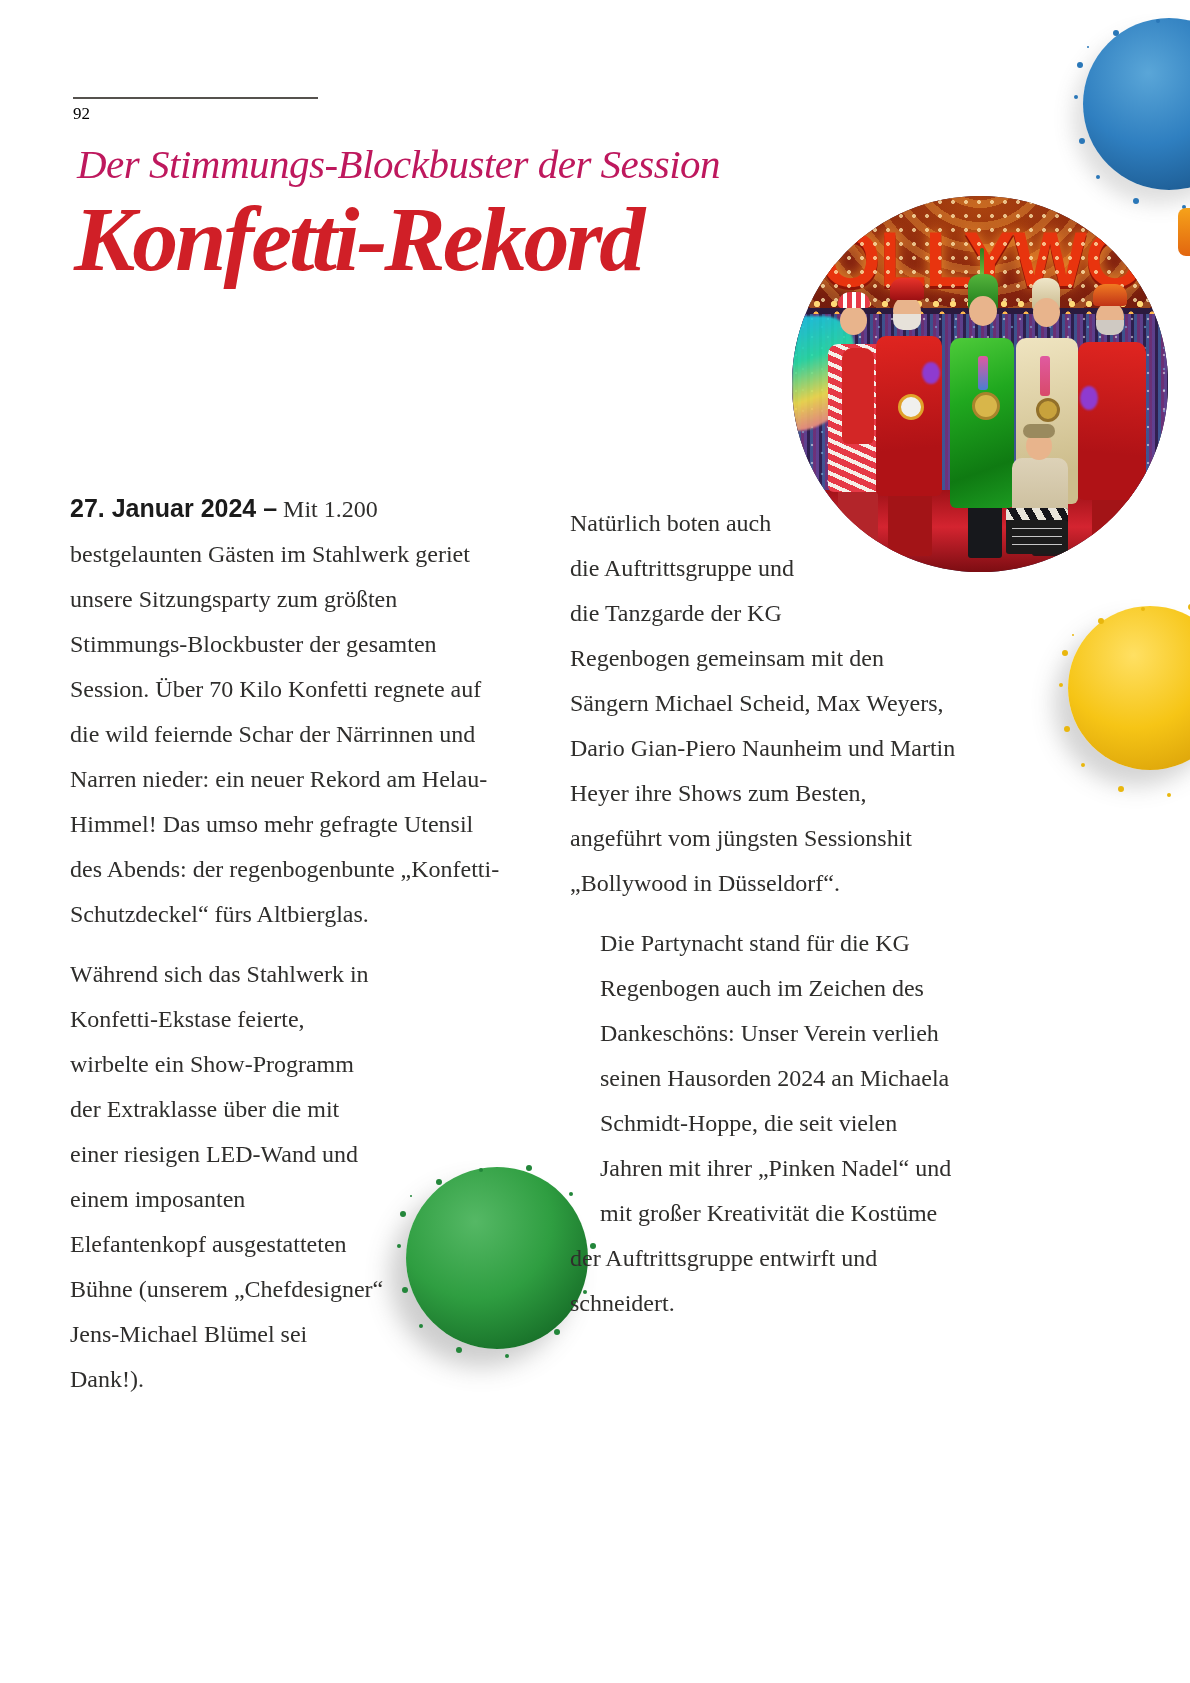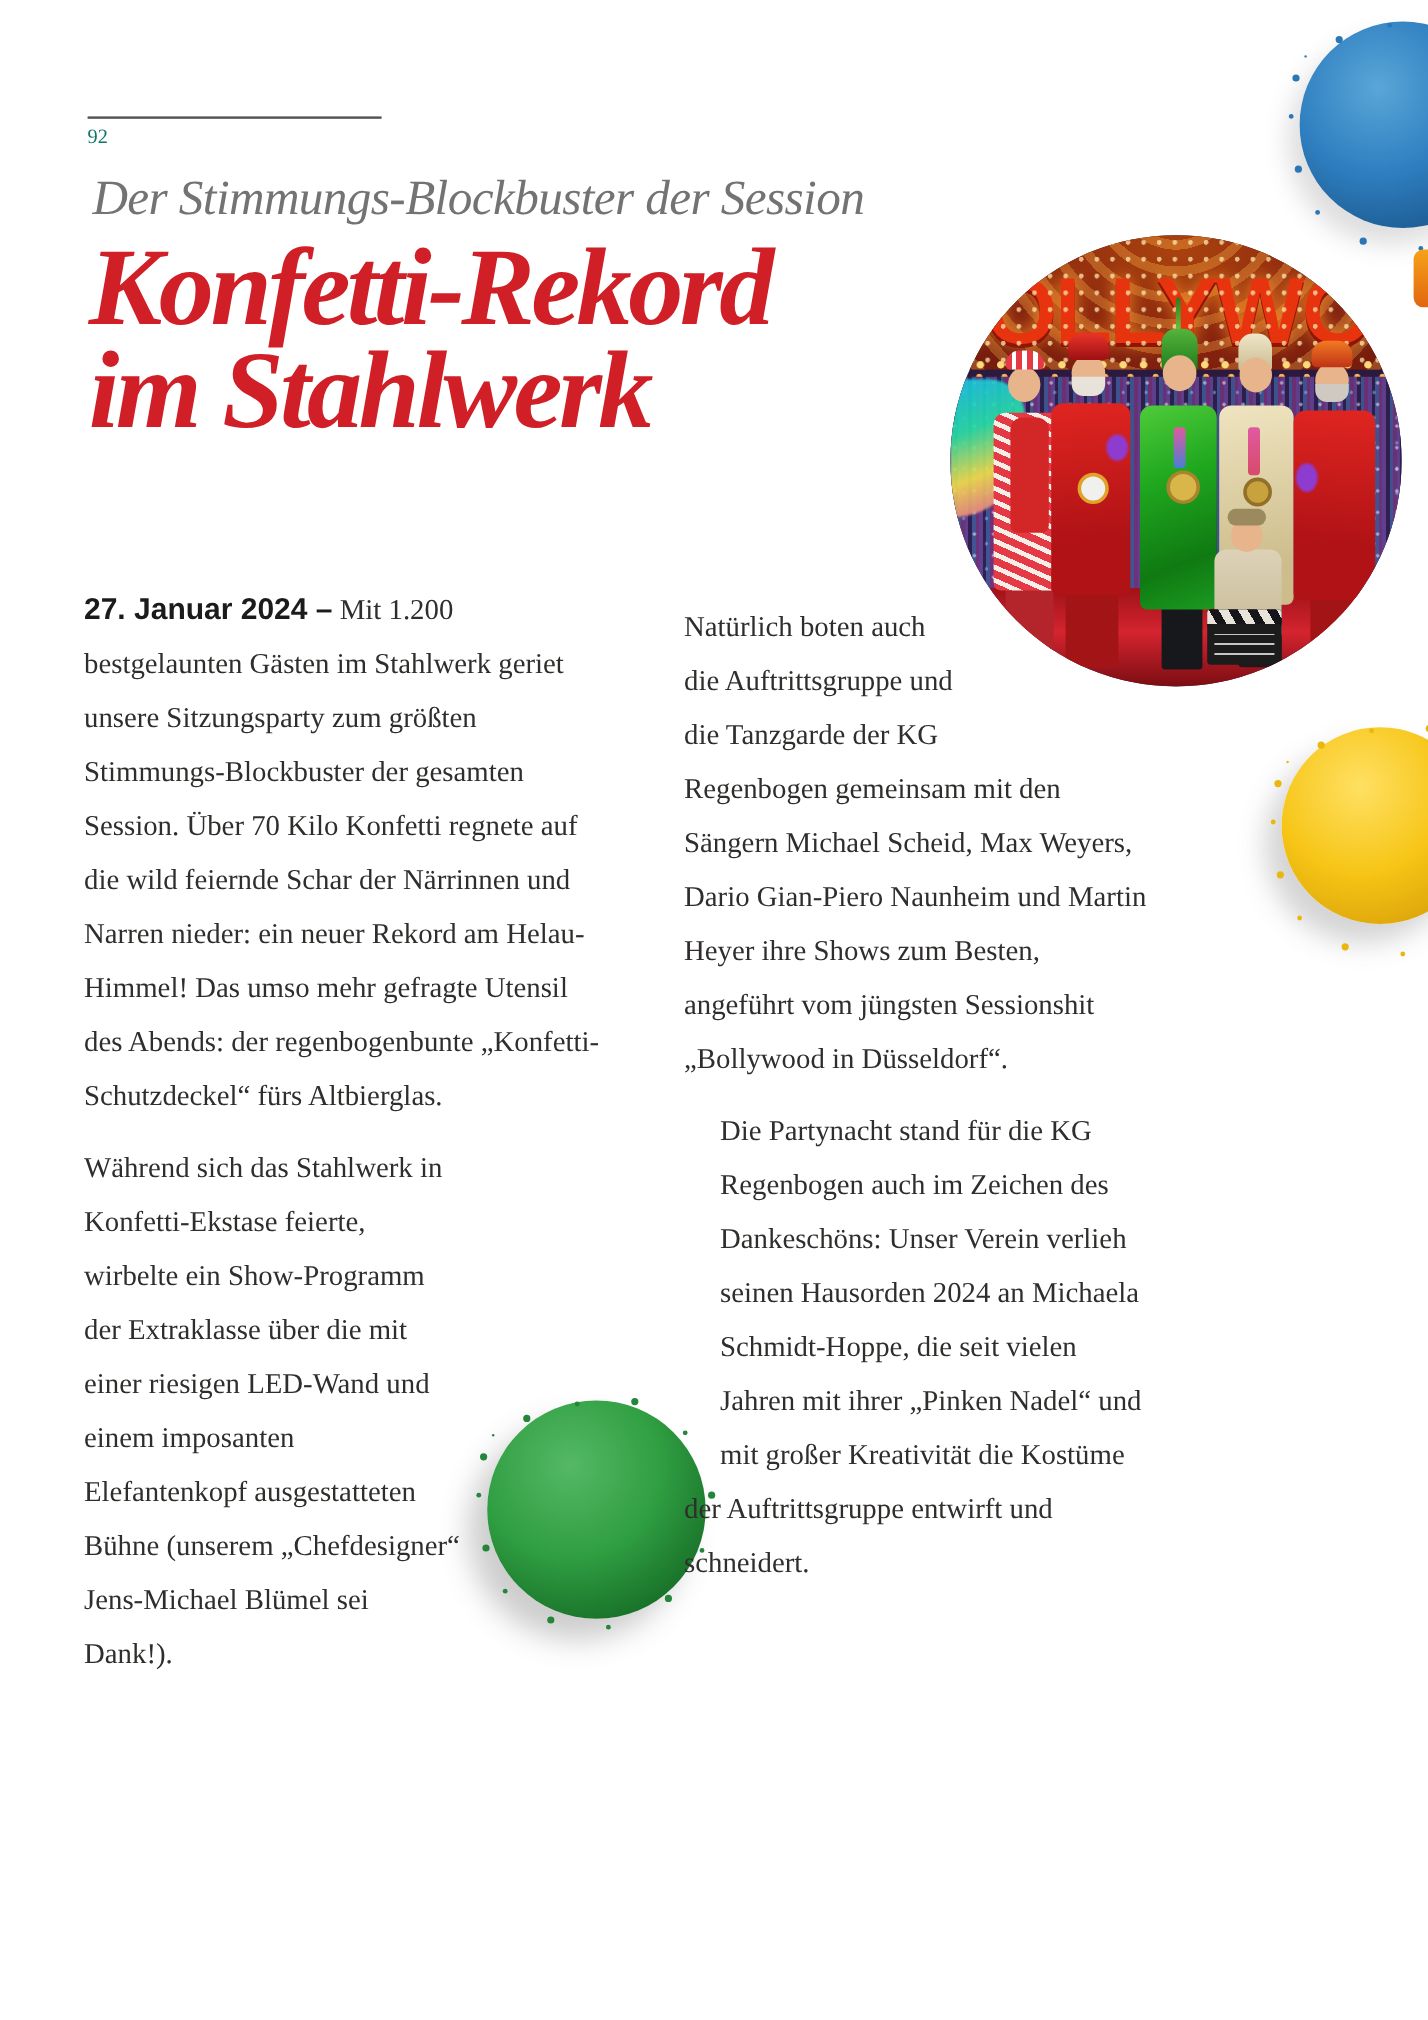--- a/index.html
+++ b/index.html
@@ -2,25 +2,25 @@
 <html><head>
 <meta charset="utf-8">
 <style>
   html,body{margin:0;padding:0;}
   body{width:1190px;height:1683px;position:relative;overflow:hidden;background:#ffffff;
        font-family:"Liberation Serif", serif;color:#2f2e2c;}
   .page{position:absolute;inset:0;}
 
   
   .folio-rule{position:absolute;left:73px;top:97px;width:245px;height:2px;background:#55524e;}
-  .folio-num{position:absolute;left:73px;top:104px;font-size:17px;color:#0f766e;}
+  .folio-num{position:absolute;left:73px;top:104px;font-size:17px;color:#000000;}
 
   
   .kicker{position:absolute;left:77px;top:140px;font-style:italic;font-size:41px;
-          letter-spacing:-0.5px;color:#737373;white-space:nowrap;}
+          letter-spacing:-0.5px;color:#be185d;white-space:nowrap;}
   .title{position:absolute;left:74px;top:196px;margin:0;font-weight:bold;font-style:italic;
          font-size:92px;line-height:86px;letter-spacing:-3px;white-space:nowrap;}
   .title span{display:block;}
 
   
   .col{position:absolute;top:486px;font-size:24px;line-height:45px;}
   .col-left{left:70px;width:438px;}
   .col-right{left:570px;width:394px;}
   .col p{margin:0 0 15px 0;}
   .leadin{font-family:"Liberation Sans", sans-serif;font-weight:bold;font-size:25px;color:#1b1b1b;}
@@ -115,21 +115,20 @@
 <body>
 
 <div class="page">
 
   <div class="folio-rule"></div>
   <div class="folio-num">92</div>
 
   <div class="kicker">Der Stimmungs-Blockbuster der Session</div>
   <h1 class="title" style="color: rgb(208, 31, 39);">
     <span>Konfetti-Rekord</span>
-    <span>im Stahlwerk</span>
   </h1>
 
   <div class="photo">
     <div class="ph-marquee"></div>
     <div class="ph-marquee-glow"></div>
     <div class="ph-word">BOLLYWOOD</div>
     <div class="ph-bulbs"></div>
     <div class="ph-garland"></div>
     <div class="ph-curtain"></div>
     <div class="ph-rainbow"></div>

